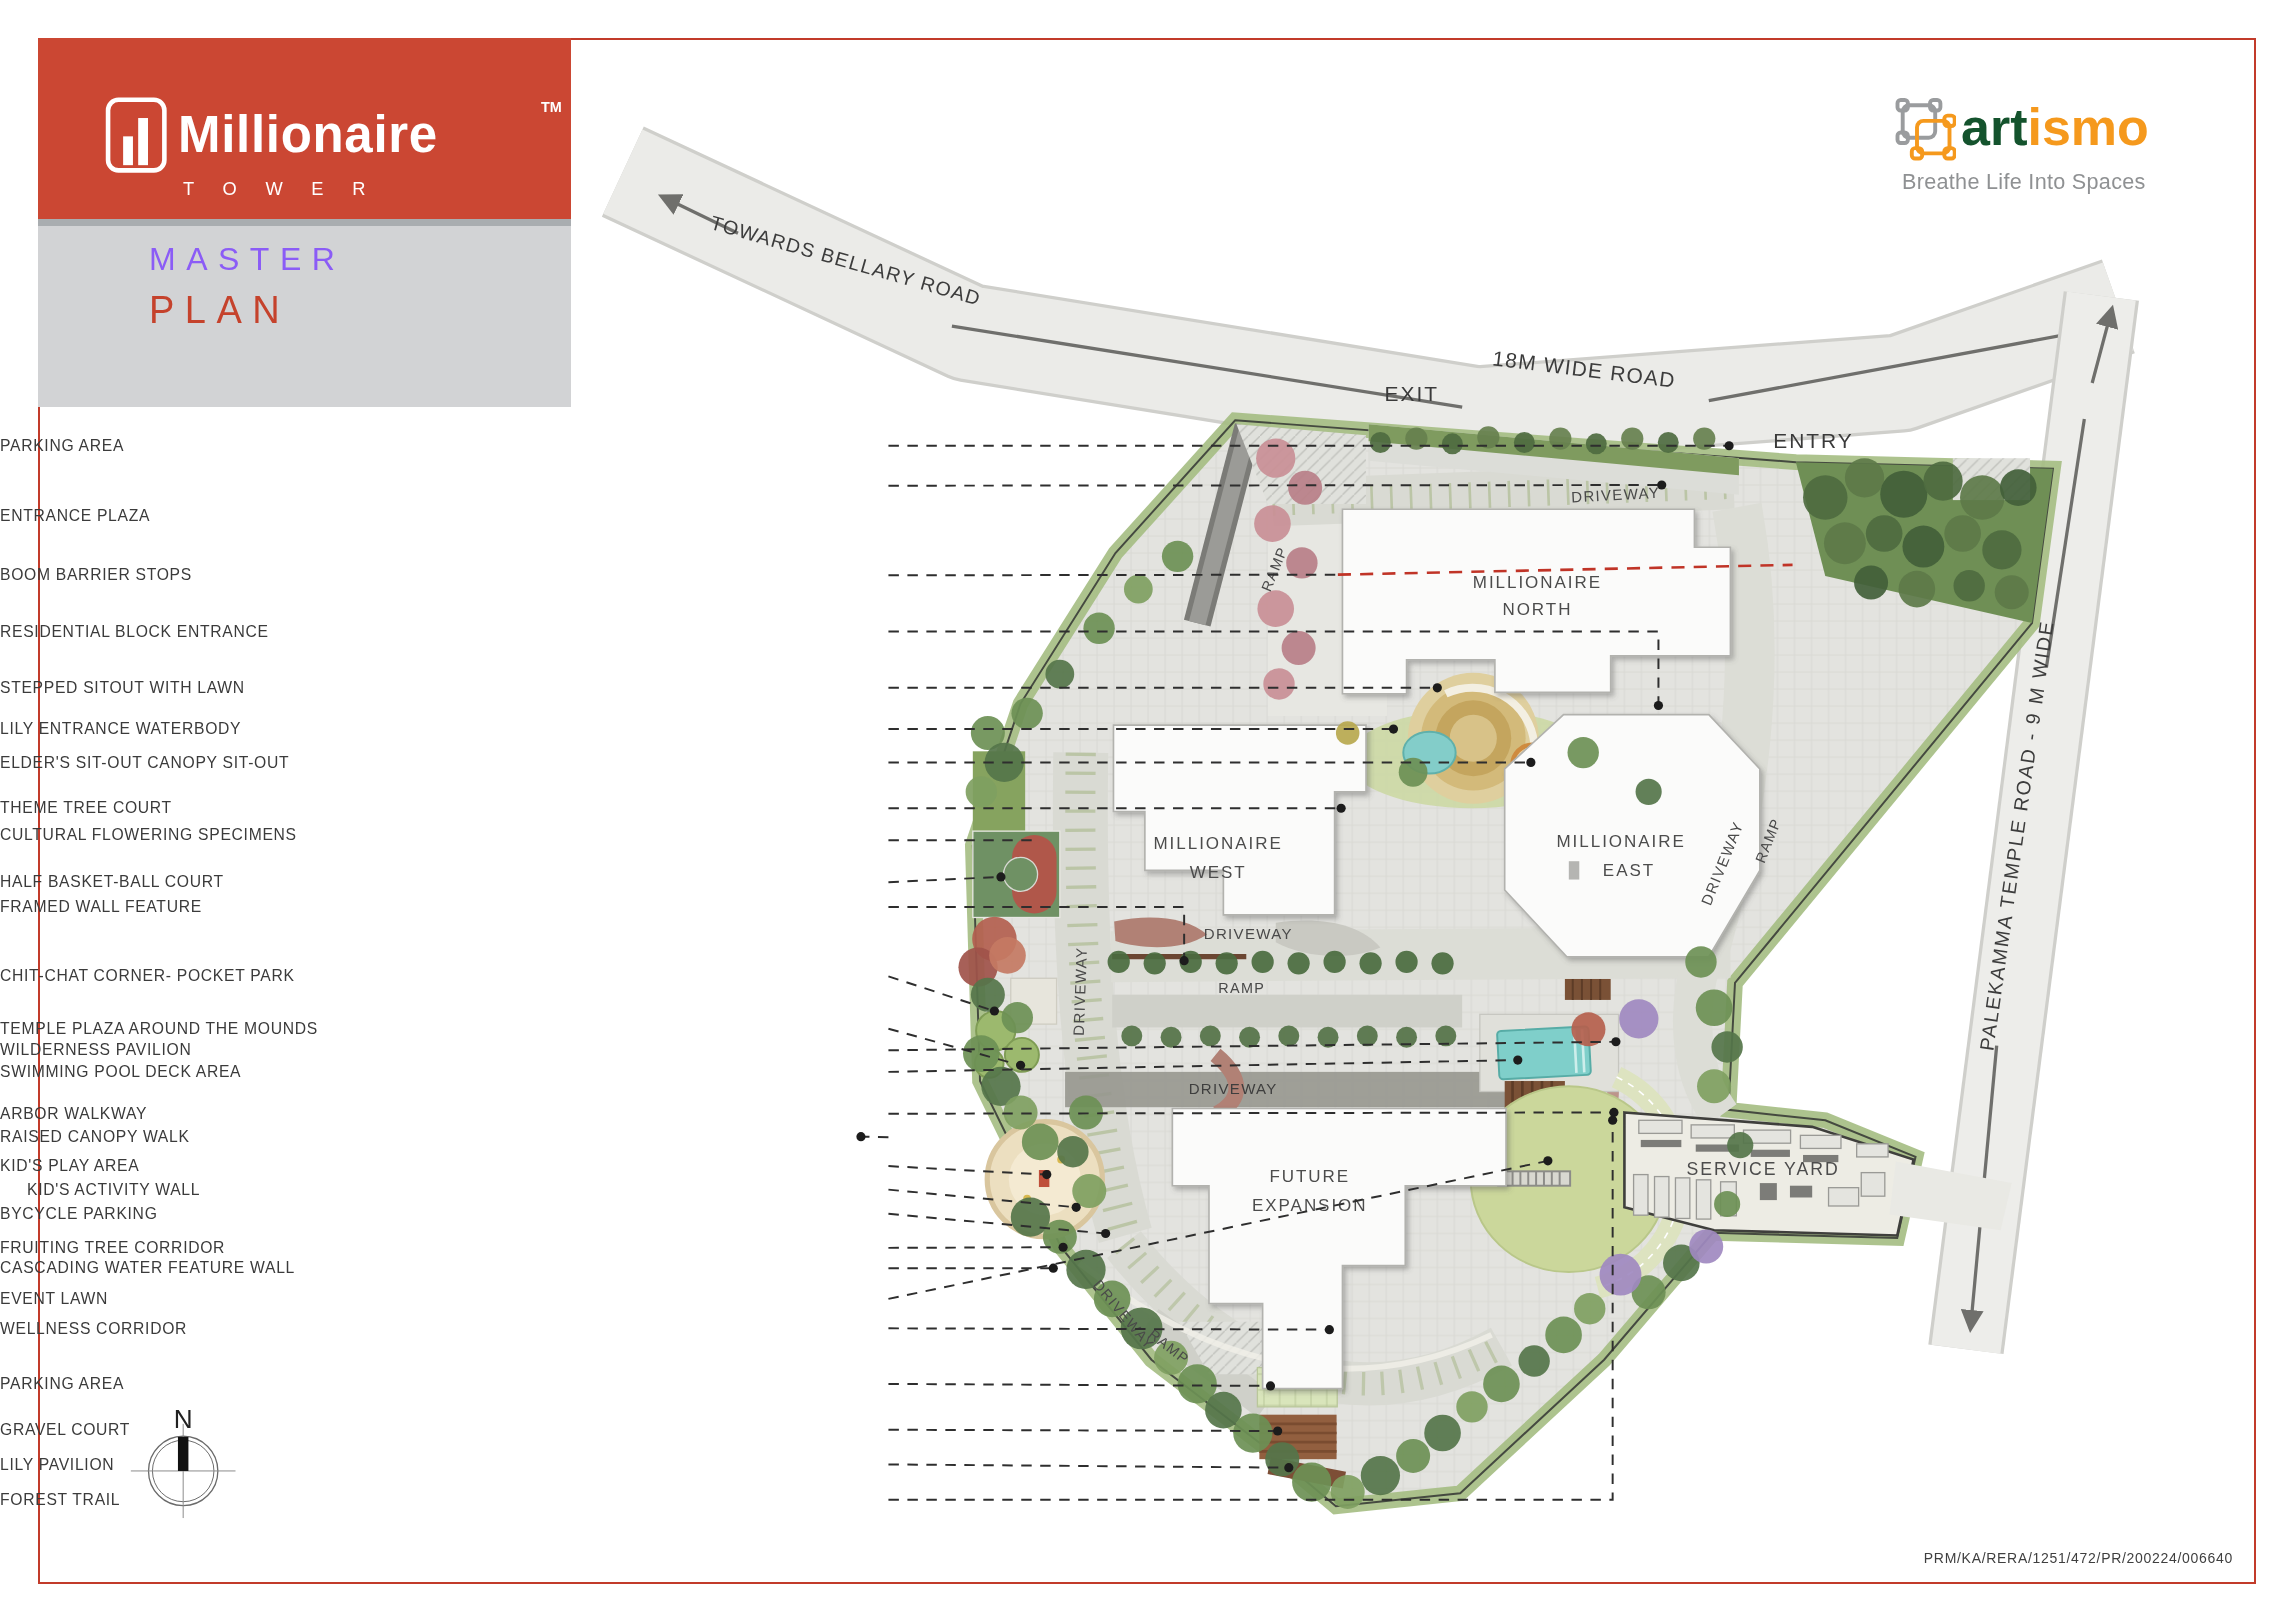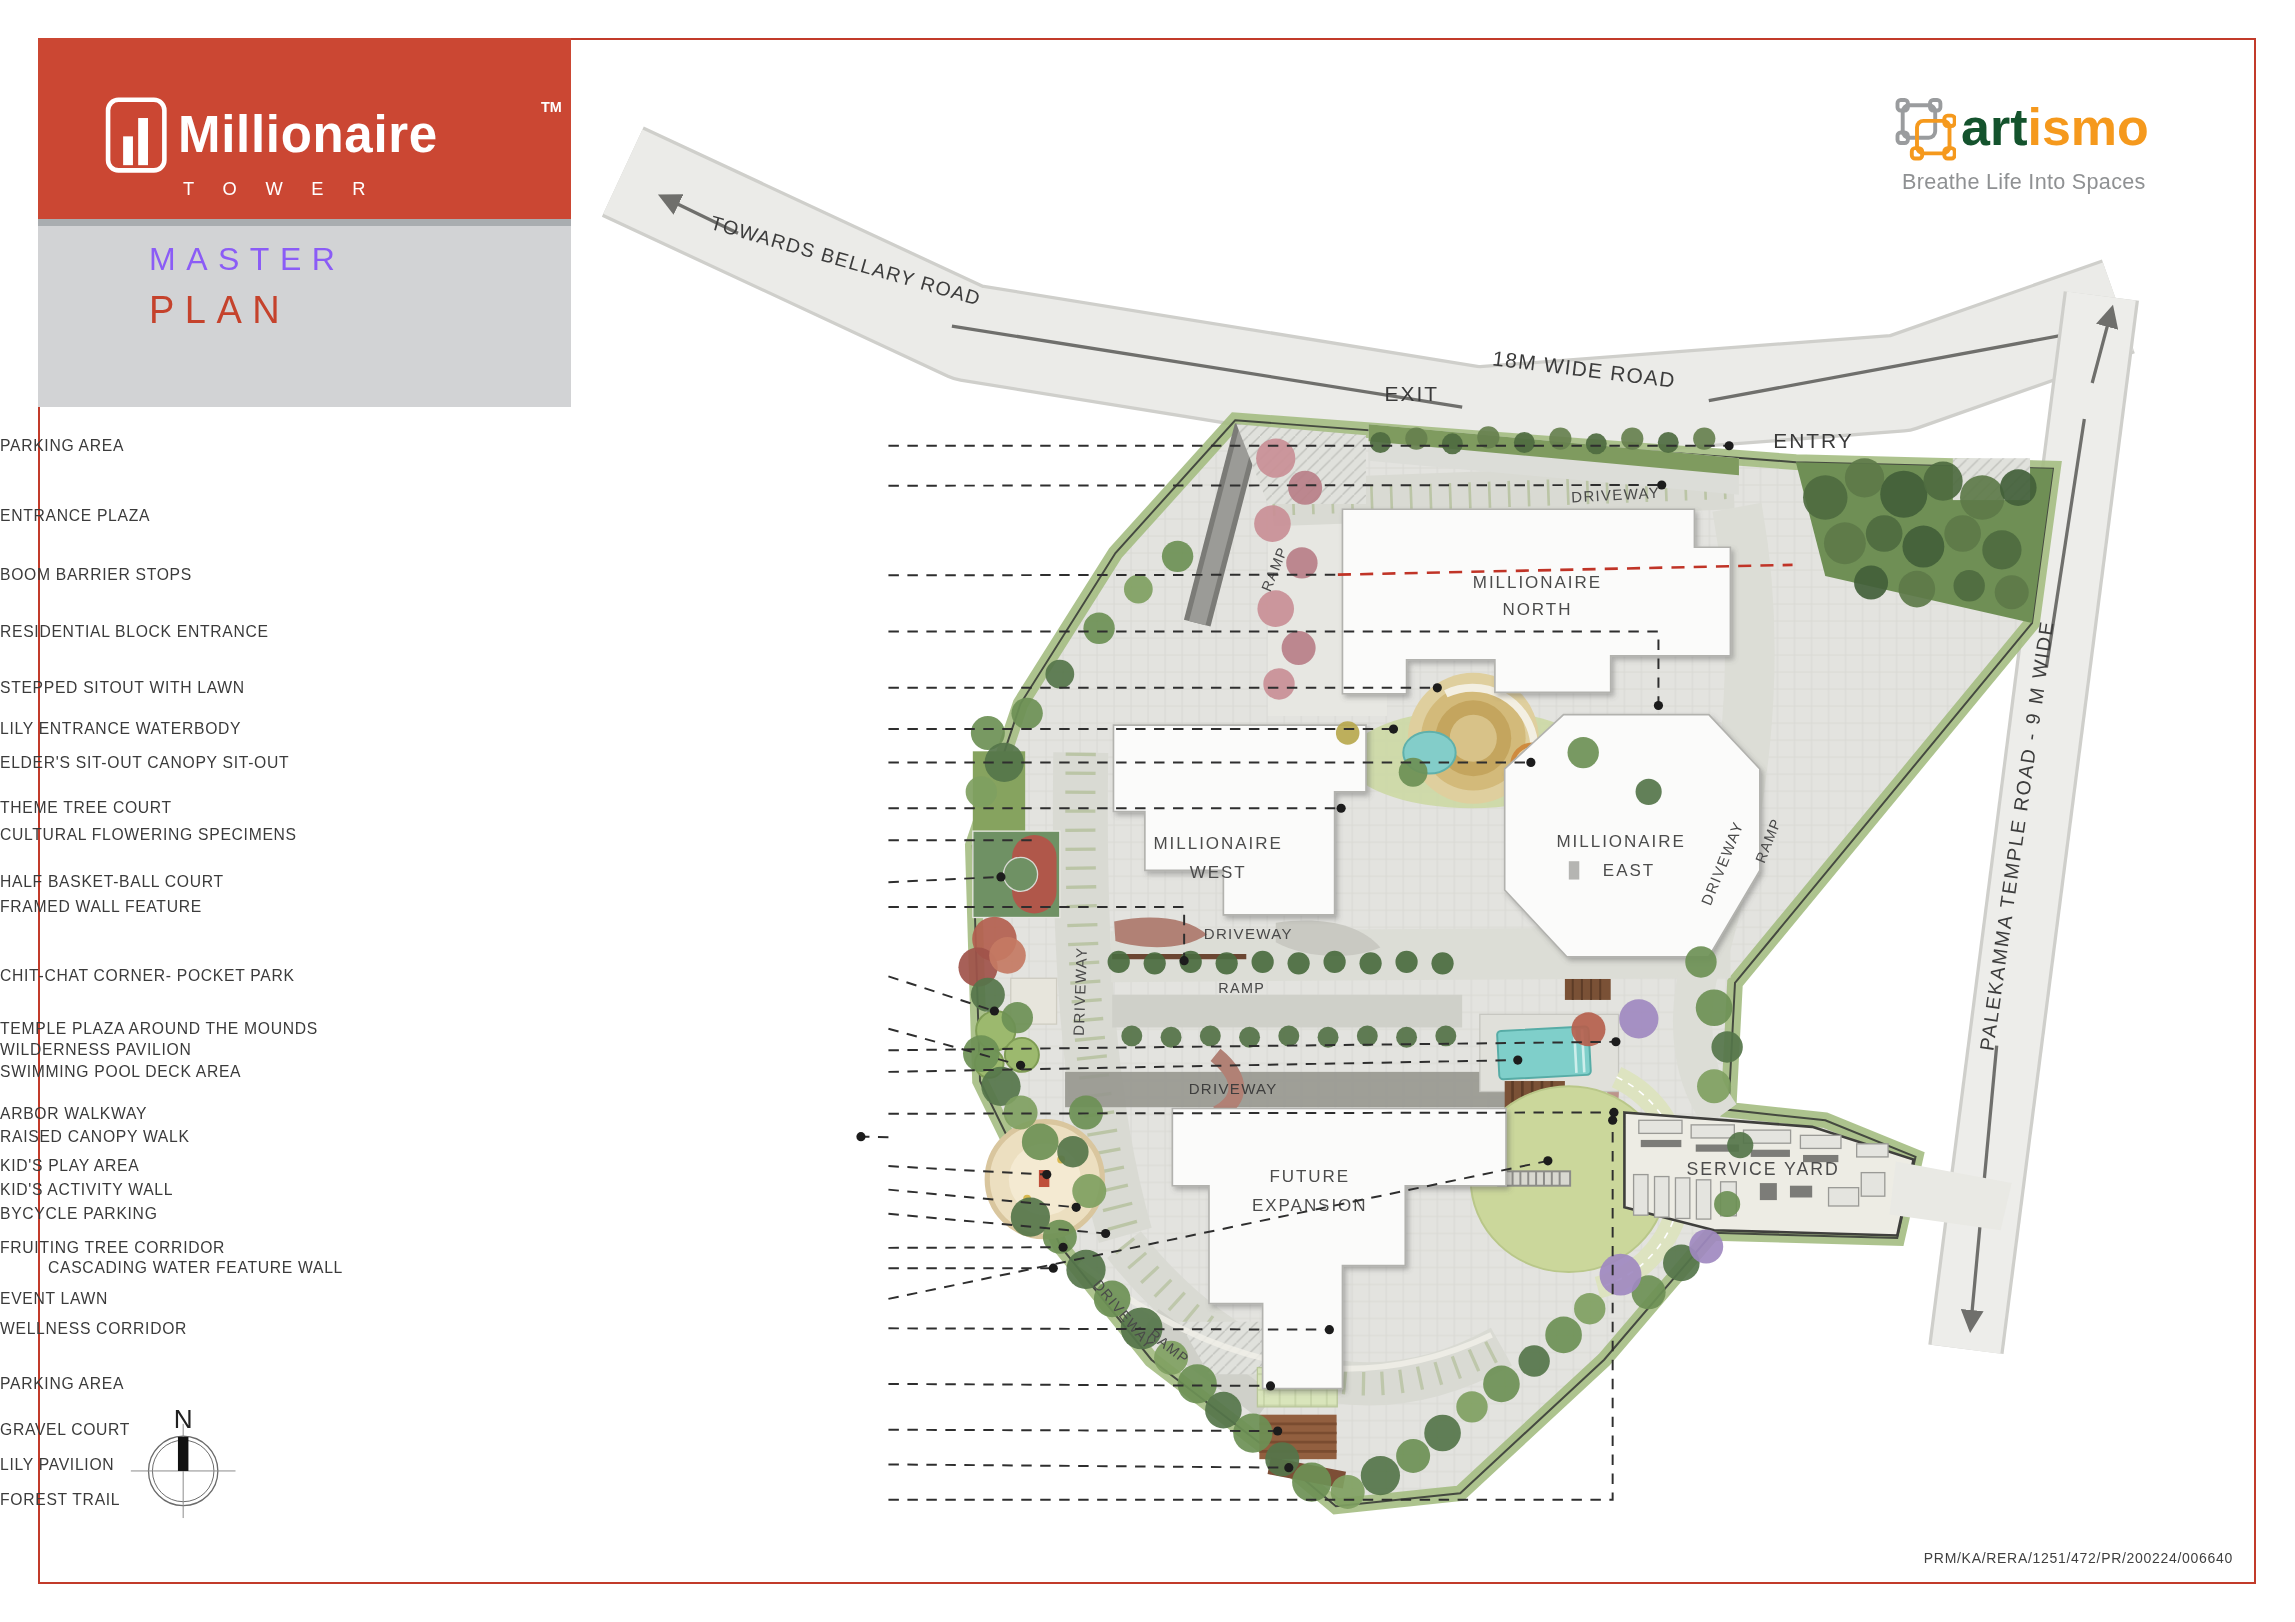--- a/index.html
+++ b/index.html
@@ -477,24 +477,24 @@
       <div class="co" style="top: 825px;">CULTURAL FLOWERING SPECIMENS</div>
       <div class="co" style="top: 872px;">HALF BASKET-BALL COURT</div>
       <div class="co" style="top: 897px;">FRAMED WALL FEATURE</div>
       <div class="co" style="top: 966px;">CHIT-CHAT CORNER- POCKET PARK</div>
       <div class="co" style="top: 1019px;">TEMPLE PLAZA AROUND THE MOUNDS</div>
       <div class="co" style="top: 1040px;">WILDERNESS PAVILION</div>
       <div class="co" style="top: 1062px;">SWIMMING POOL DECK AREA</div>
       <div class="co" style="top: 1104px;">ARBOR WALKWAY</div>
       <div class="co" style="top: 1127px;">RAISED CANOPY WALK</div>
       <div class="co" style="top: 1156px;">KID'S PLAY AREA</div>
-      <div class="co" style="top: 1180px;">KID'S ACTIVITY WALL</div>
+      <div class="co" style="top: 1180px; margin-left: 27px;">KID'S ACTIVITY WALL</div>
       <div class="co" style="top: 1204px;">BYCYCLE PARKING</div>
       <div class="co" style="top: 1238px;">FRUITING TREE CORRIDOR</div>
-      <div class="co" style="top: 1258px; margin-left: 48px;">CASCADING WATER FEATURE WALL</div>
+      <div class="co" style="top: 1258px;">CASCADING WATER FEATURE WALL</div>
       <div class="co" style="top: 1289px;">EVENT LAWN</div>
       <div class="co" style="top: 1319px;">WELLNESS CORRIDOR</div>
       <div class="co" style="top: 1374px;">PARKING AREA</div>
       <div class="co" style="top: 1420px;">GRAVEL COURT</div>
       <div class="co" style="top: 1455px;">LILY PAVILION</div>
       <div class="co" style="top: 1490px;">FOREST TRAIL</div>
     </div>
 
   <div class="rera">PRM/KA/RERA/1251/472/PR/200224/006640</div>
 

